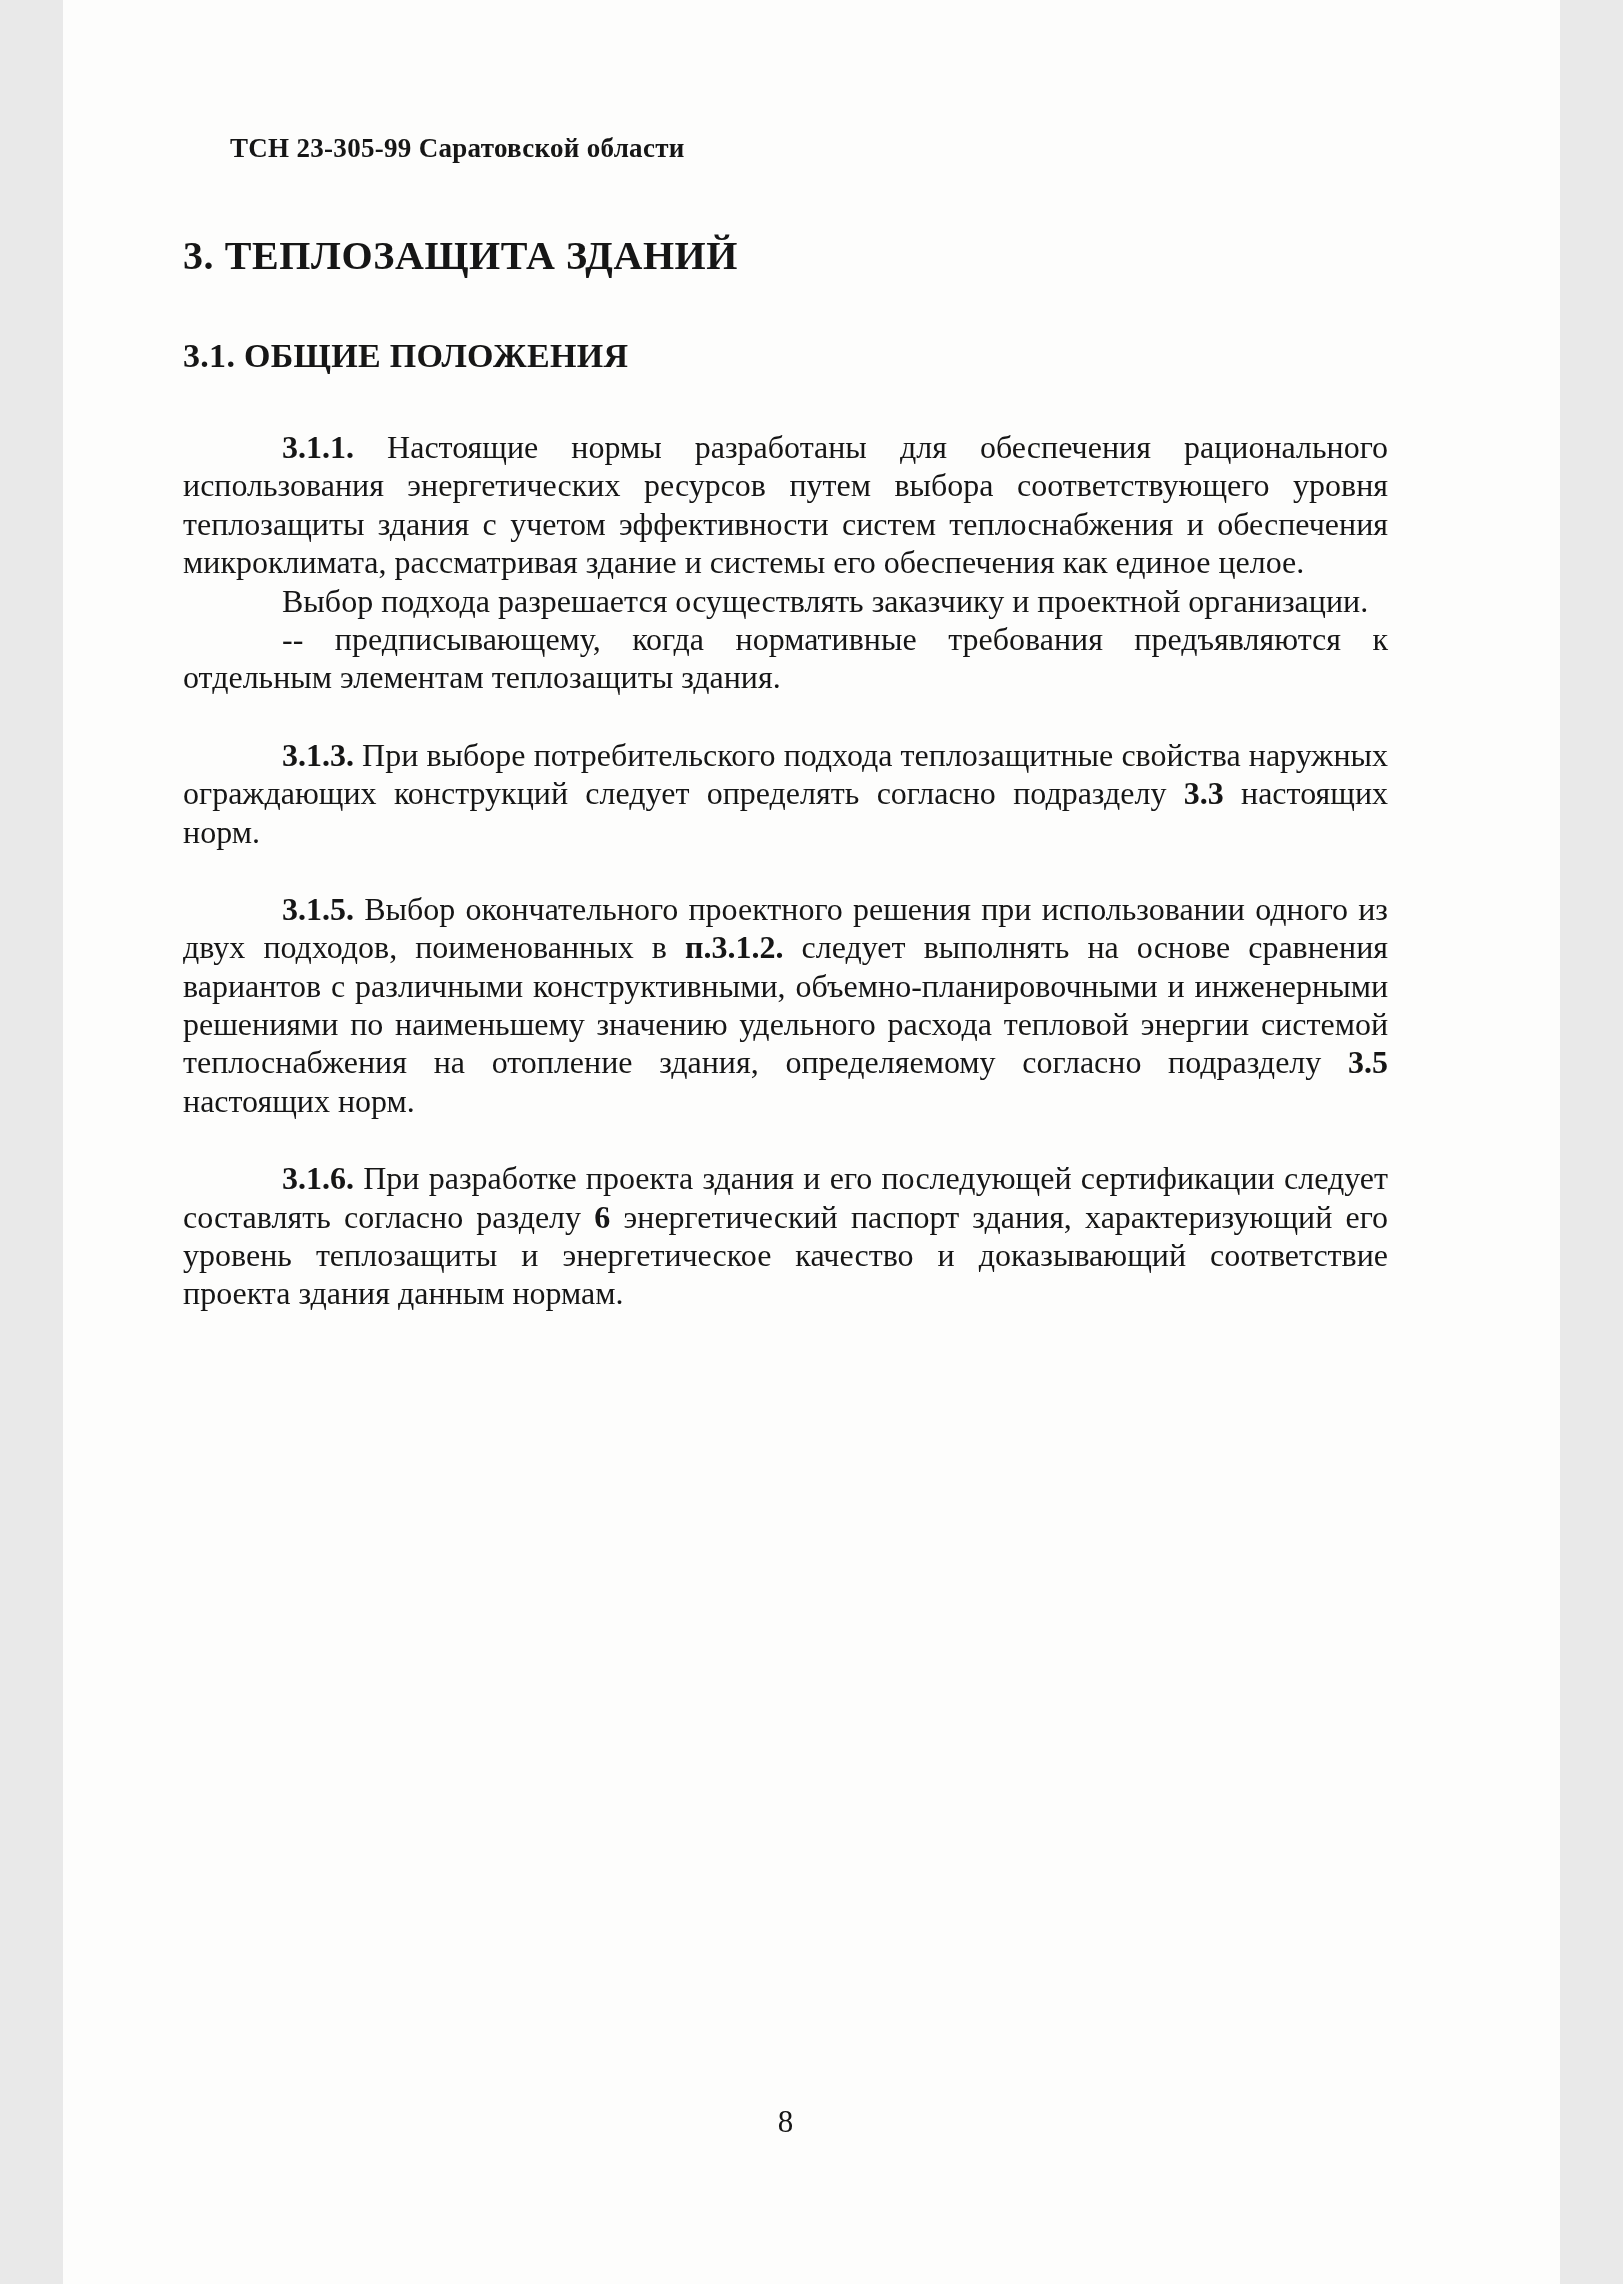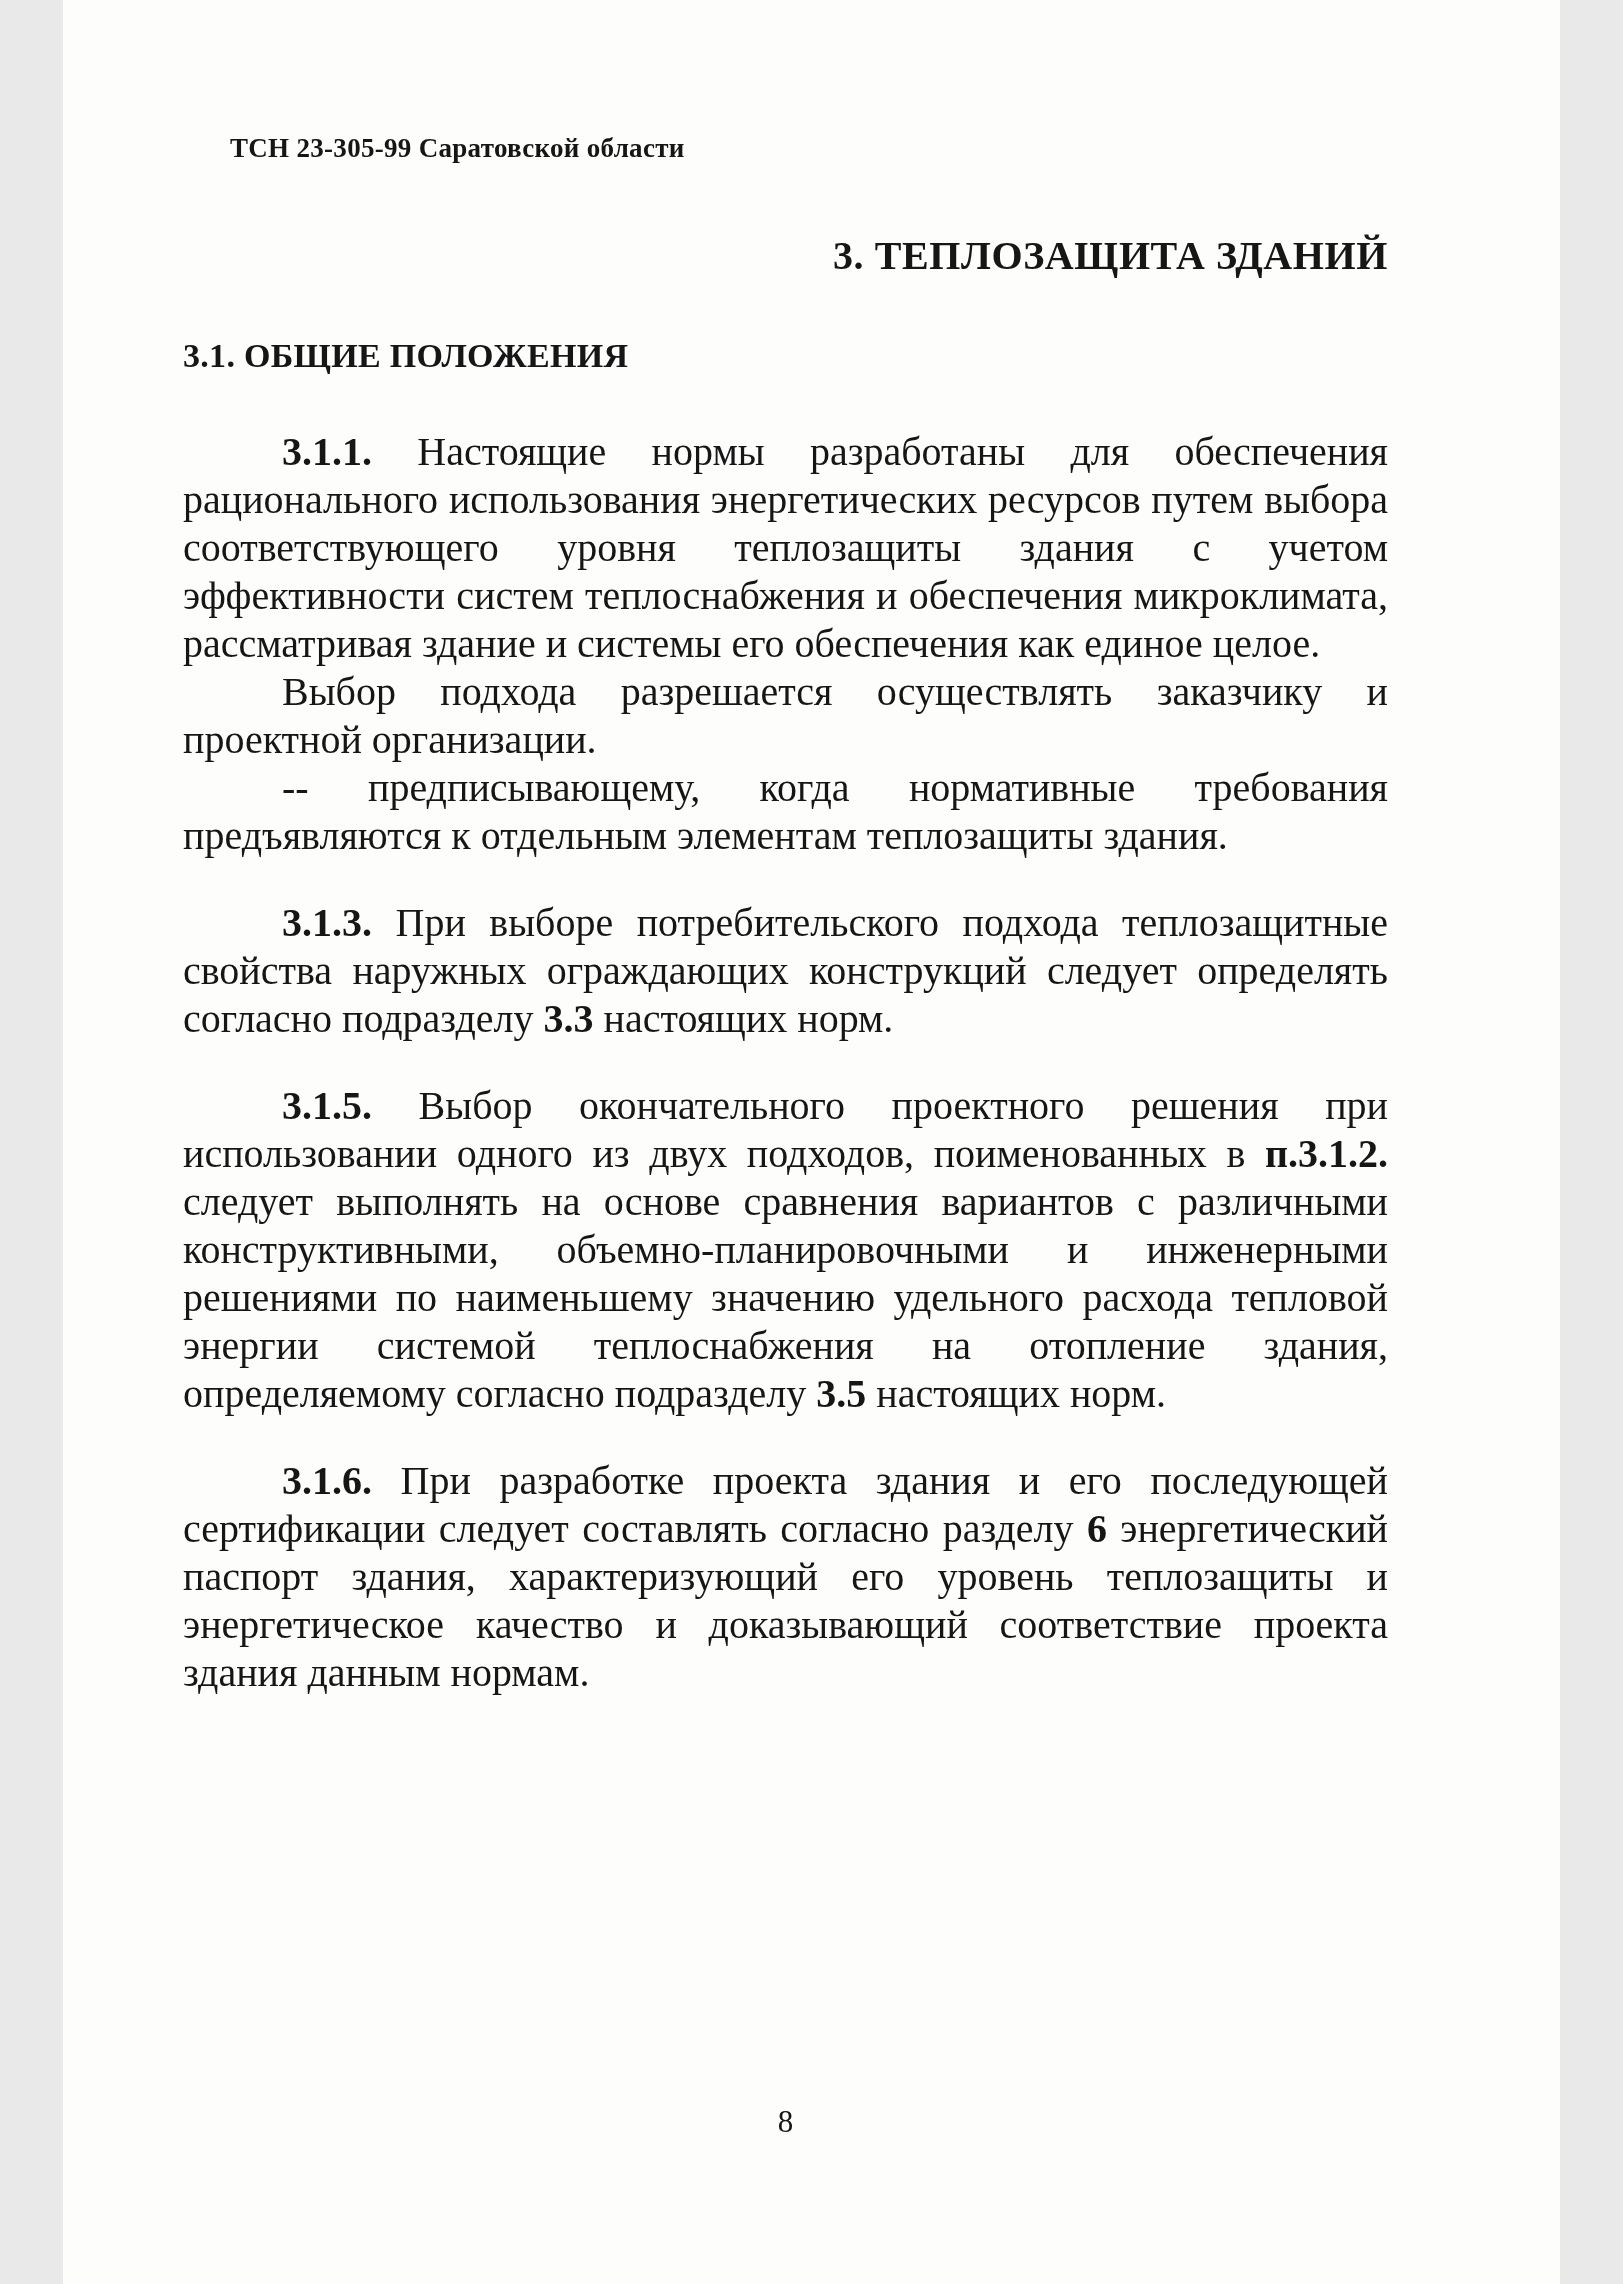--- a/index.html
+++ b/index.html
@@ -20,37 +20,37 @@
     overflow: hidden;
   }
   .doc-header {
     font-weight: bold;
     font-size: 27px;
     margin-left: 47px;
     letter-spacing: 0.3px;
   }
   .doc-title {
     margin: 68px 0 0;
-    text-align: right;
+    text-align: left;
     font-weight: bold;
     font-size: 40px;
     letter-spacing: 0.6px;
   }
   .doc-subtitle {
     margin: 58px 0 0;
     font-weight: bold;
     font-size: 34px;
     letter-spacing: 0.3px;
   }
   .body-text {
     margin-top: 53px;
   }
   .para {
     margin: 39px 0 0;
-    font-size: 40px;
+    font-size: 32px;
     line-height: 1.2;
     text-align: justify;
     text-indent: 99px;
   }
   .para.first {
     margin-top: 0;
   }
   .para.cont {
     margin-top: 0;
   }

